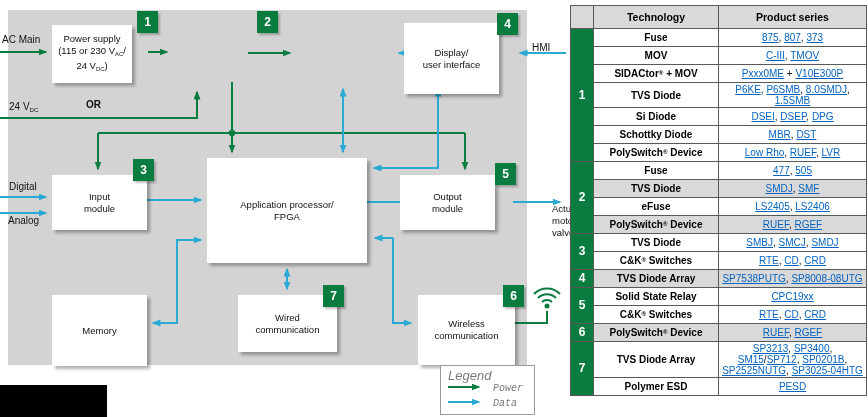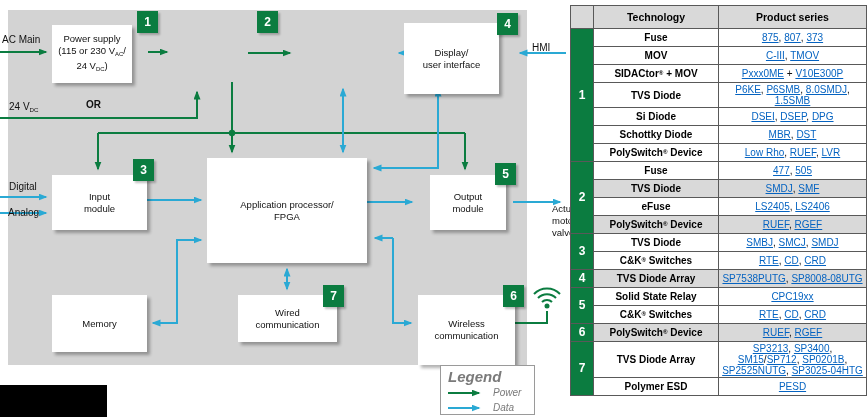--- a/index.html
+++ b/index.html
@@ -17,22 +17,22 @@
          box-shadow:2px 2px 2px rgba(0,0,0,.25);}
   .lbl{position:absolute;z-index:2;font-size:10px;color:#111;white-space:nowrap;}
   .lbl.small{font-size:9.5px;line-height:12px;white-space:normal;margin-left:36px;}
   .bold{font-weight:bold;}
   sub{font-size:0.62em;vertical-align:-0.3em;}
   sup{font-size:0.62em;vertical-align:0.4em;}
 
   
   .legend{position:absolute;z-index:2;left:440px;top:365px;width:95px;height:50px;
           background:#fff;border:1px solid #9a9a9a;padding:2px 0 0 7px;box-sizing:border-box;}
-  .legend-title{font-size:15px;font-weight:bold;font-style:italic;color:#7a7a7a;}
-  .legend-row{display:flex;align-items:center;height:15px;}
+  .legend-title{font-size:13px;font-weight:normal;font-style:italic;color:#7a7a7a;}
+  .legend-row{display:flex;align-items:flex-start;height:15px;font-family:Liberation Mono, monospace;}
   .legend-row svg{margin-right:5px;}
   .legend-row span{font-size:10px;font-style:italic;color:#7a7a7a;}
 
   
   .redacted{position:absolute;z-index:4;left:0;top:385px;width:107px;height:32px;background:#000;}
 
   
   .ptable-wrap{position:absolute;left:570px;top:5px;z-index:2;}
   table.ptable{border-collapse:collapse;table-layout:fixed;width:296px;}
   .ptable th,.ptable td{border:1px solid #595959;padding:1px 2px;text-align:center;vertical-align:middle;}
@@ -108,46 +108,46 @@
     </div>
   <div class="block" style="left:404px;top:23px;width:95px;height:71px">
       <span>Display/<br>user interface</span>
     </div>
   <div class="block" style="left:52px;top:175px;width:95px;height:55px">
       <span>Input<br>module</span>
     </div>
   <div class="block" style="left:207px;top:158px;width:160px;height:105px">
       <span>Application processor/<br>FPGA</span>
     </div>
-  <div class="block" style="left:430px;top:175px;width:76px;height:55px">
+  <div class="block" style="left:400px;top:175px;width:95px;height:55px">
       <span>Output<br>module</span>
     </div>
-  <div class="block" style="left:52px;top:295px;width:95px;height:57px">
+  <div class="block" style="left:52px;top:295px;width:95px;height:71px">
       <span>Memory</span>
     </div>
-  <div class="block" style="left:238px;top:295px;width:99px;height:47px">
+  <div class="block" style="left:238px;top:295px;width:99px;height:57px">
       <span>Wired<br>communication</span>
     </div>
   <div class="block" style="left:418px;top:295px;width:97px;height:70px">
       <span>Wireless<br>communication</span>
     </div>
 
   <div class="badge" style="left:137px;top:11px">1</div>
   <div class="badge" style="left:257px;top:11px">2</div>
   <div class="badge" style="left:133px;top:159px">3</div>
   <div class="badge" style="left:497px;top:13px">4</div>
   <div class="badge" style="left:495px;top:163px">5</div>
   <div class="badge" style="left:503px;top:285px">6</div>
   <div class="badge" style="left:323px;top:285px">7</div>
 
   <div class="lbl" style="left:2px;top:34px">AC Main</div>
   <div class="lbl" style="left:9px;top:101px">24 V<sub>DC</sub></div>
   <div class="lbl bold" style="left:86px;top:99px">OR</div>
   <div class="lbl" style="left:9px;top:181px">Digital</div>
-  <div class="lbl" style="left:8px;top:207px">Analog</div>
+  <div class="lbl" style="left:8px;top:215px">Analog</div>
   <div class="lbl" style="left:532px;top:42px">HMI</div>
   <div class="lbl small" style="left:516px;top:203px;width:52px">Actuator,<br>motor,<br>valve, etc.</div>
 
   <div class="legend">
     <div class="legend-title">Legend</div>
     <div class="legend-row">
       <svg width="40" height="8">
           <line x1="0" y1="4" x2="31" y2="4" stroke="#0b7c40" stroke-width="2" marker-end="url(#ag)"></line>
         </svg>
       <span>Power</span>

